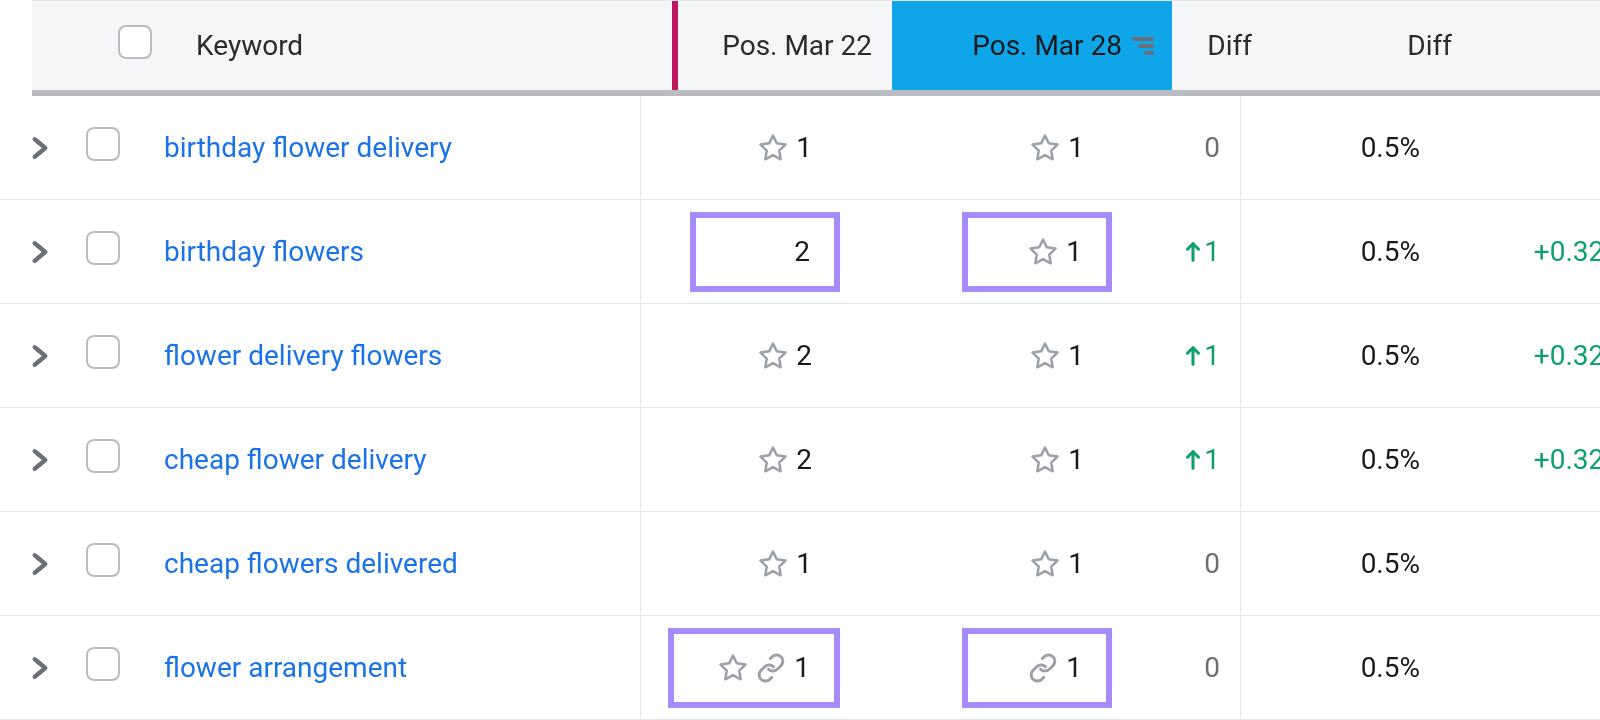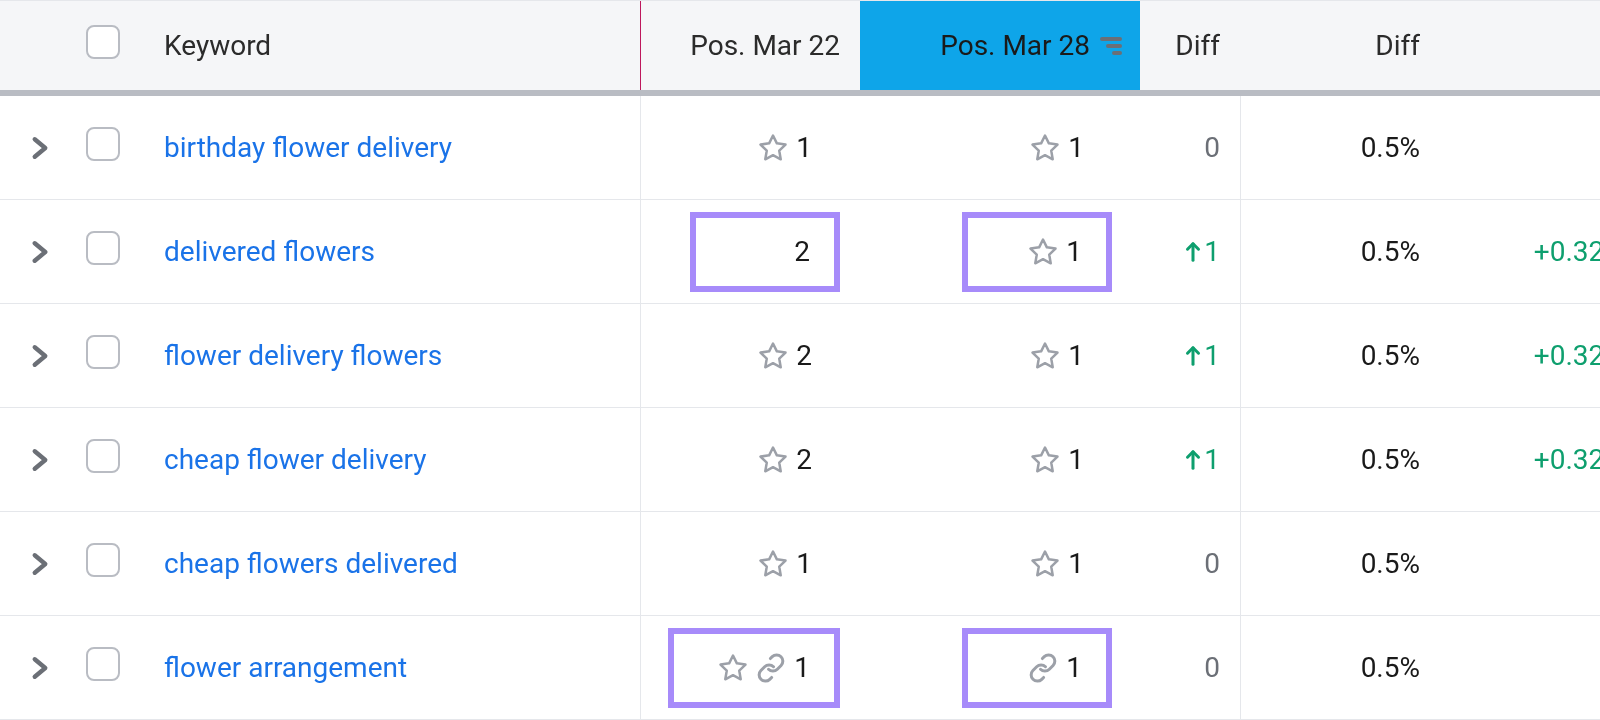--- a/index.html
+++ b/index.html
@@ -12,20 +12,21 @@
   }
   .table { width: 100%; }
   .header-row {
     display: grid;
     grid-template-columns: 60px 90px 490px 220px 280px 100px 200px 200px;
     align-items: center;
     background: #f5f6f8;
     height: 96px;
     border-bottom: 6px solid #b9bcc3;
     border-top: 1px solid #e5e7eb;
+    margin-left: 32px;
   }
   .data-row {
     display: grid;
     grid-template-columns: 60px 90px 490px 220px 280px 100px 200px 200px;
     align-items: center;
     height: 104px;
     border-bottom: 1px solid #e5e7eb;
     background: #fff;
   }
   .cell { padding: 0 14px; white-space: nowrap; }
@@ -72,21 +73,21 @@
   .diff-zero { color: #6b6f76; }
   .icon-star { color:#9ca0a8; }
   .icon-link { color:#9ca0a8; }
   .sort-bars { display:inline-flex; flex-direction:column; gap:3px; align-items:flex-end;}
   .sort-bars span { background:#6b6f76; height:4px; border-radius:2px; display:block;}
   .sort-bars span:nth-child(1){width:22px;}
   .sort-bars span:nth-child(2){width:16px;}
   .sort-bars span:nth-child(3){width:10px;}
   svg { display:block; }
   .col-border { border-left:1px solid #e5e7eb; height:100%; display:flex; align-items:center; justify-content:flex-end; padding-right:20px;}
-  .col-border-h { border-left:1px solid #be185d; height:100%; display:flex; align-items:center; justify-content:flex-end; padding-right:20px;}
+  .col-border-h { border-left:6px solid #be185d; height:100%; display:flex; align-items:center; justify-content:flex-end; padding-right:20px;}
 </style>
 </head>
 <body>
 
 <div class="table">
 
   <div class="header-row">
     <div class="cell"></div>
     <div class="cell">
       <span class="checkbox"></span>
@@ -138,21 +139,21 @@
         <div class="col-border">0.5%</div>
         <div class="cell-center"></div>
       </div>
       <div class="data-row">
         <div class="expand-caret">
           <svg width="18" height="28" viewBox="0 0 10 16" fill="none" stroke="currentColor" stroke-width="2.5" stroke-linecap="round" stroke-linejoin="round">
             <polyline points="2 3 8 8 2 13"></polyline>
           </svg>
         </div>
         <div class="cell"><span class="checkbox"></span></div>
-        <div class="cell cell-keyword">delivered flowers</div>
+        <div class="cell cell-keyword">birthday flowers</div>
         <div class="col-border">
           <div class="highlight-box">
             <span>2</span>
           </div>
         </div>
         <div style="display:flex;justify-content:flex-end;align-items:center;padding-right:28px;">
           <div class="highlight-box">
             <svg class="icon-star" width="30" height="30" viewBox="0 0 24 24" fill="none" stroke="currentColor" stroke-width="2" stroke-linejoin="round">
               <polygon points="12 2 15.09 8.26 22 9.27 17 14.14 18.18 21.02 12 17.77 5.82 21.02 7 14.14 2 9.27 8.91 8.26 12 2"></polygon>
             </svg>

